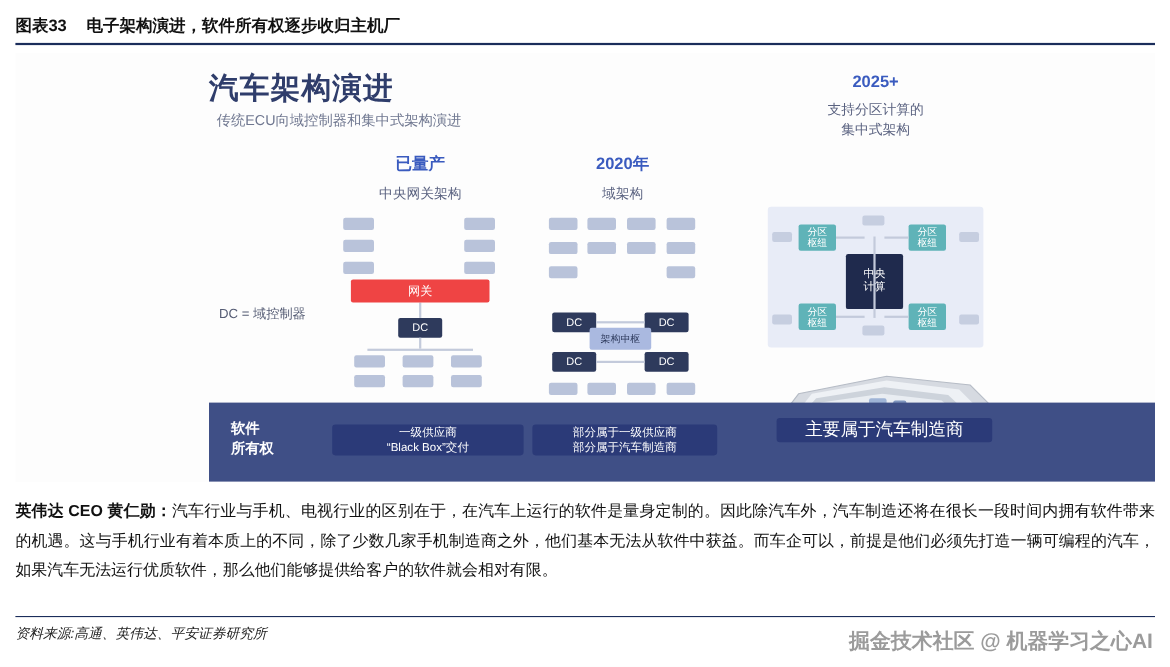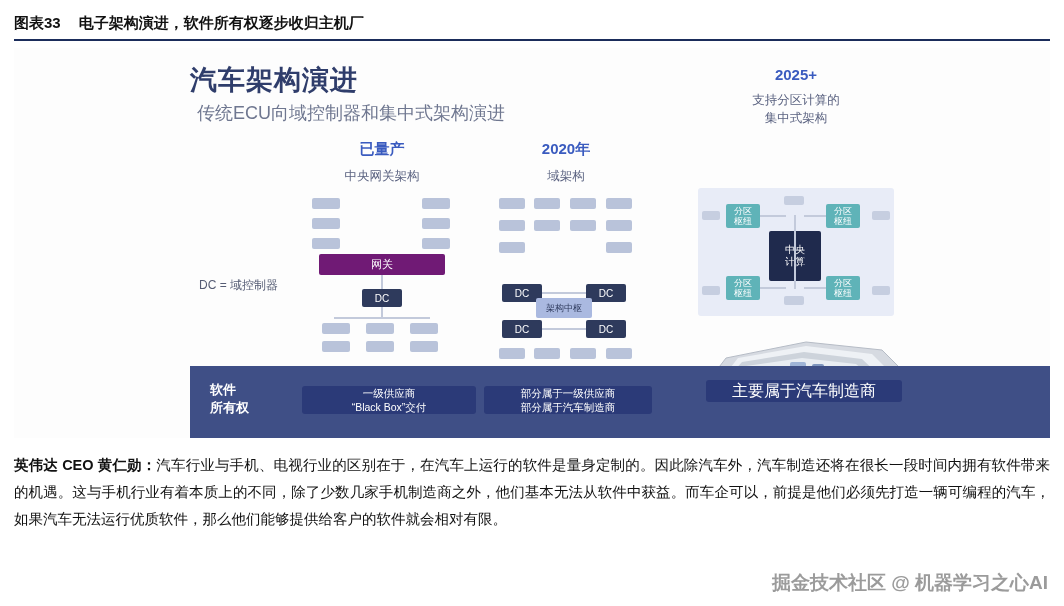--- a/index.html
+++ b/index.html
@@ -24,41 +24,41 @@
     position:absolute;left:14px;top:48px;width:1036px;height:390px;
     background:#fdfdfd;overflow:hidden;
   }
   .fig-inner{position:absolute;left:0;top:0;width:1036px;height:390px;}
 
   .ga-title{
     position:absolute;left:176px;top:14px;font-size:27px;color:#2f3d6b;
     font-weight:bold;letter-spacing:1px;
   }
   .ga-sub{
-    position:absolute;left:183px;top:53px;font-size:18px;color:#6f7790;
+    position:absolute;left:183px;top:53px;font-size:13px;color:#6f7790;
   }
 
   
   .col-head{position:absolute;text-align:center;}
   .col-head .y{font-size:15px;color:#3a5bbf;font-weight:bold;}
   .col-head .d{font-size:12.5px;color:#5a6280;margin-top:8px;line-height:1.45;}
 
   .dc-note{
     position:absolute;left:185px;top:229px;font-size:12px;color:#555c74;
   }
 
   
   .blk{position:absolute;background:#b9c3da;border-radius:2px;}
   .blk.lite{background:#c6cee0;}
   .line{position:absolute;background:#c3cadb;}
 
   
   .gw{
     position:absolute;left:305px;top:206px;width:126px;height:21px;
-    background:#701a75;border-radius:2px;
+    background:#ef4444;border-radius:2px;
     display:flex;align-items:center;justify-content:center;
     color:#fff;font-size:11px;
   }
   .dcbox{
     position:absolute;background:#2e3a5c;border-radius:2px;color:#fff;
     font-size:10px;display:flex;align-items:center;justify-content:center;
   }
   .zbox{
     position:absolute;background:#5fb3b8;border-radius:2px;color:#fff;
     font-size:9px;line-height:1.15;display:flex;align-items:center;
@@ -276,15 +276,18 @@
         <span>主要属于汽车制造商</span>
       </div>
 
     </div>
   </div>
 
   <div class="quote">
     <b>英伟达 CEO 黄仁勋：</b><span>汽车行业与手机、电视行业的区别在于，在汽车上运行的软件是量身定制的。因此除汽车外，汽车制造还将在很长一段时间内拥有软件带来的机遇。这与手机行业有着本质上的不同，除了少数几家手机制造商之外，他们基本无法从软件中获益。而车企可以，前提是他们必须先打造一辆可编程的汽车，如果汽车无法运行优质软件，那么他们能够提供给客户的软件就会相对有限。</span>
   </div>
 
+  <div class="footer">
+    <div class="src">资料来源:高通、英伟达、平安证券研究所</div>
+  </div>
   <div class="wm">掘金技术社区 @ 机器学习之心AI</div>
 
 </div>
 
 </body></html>

